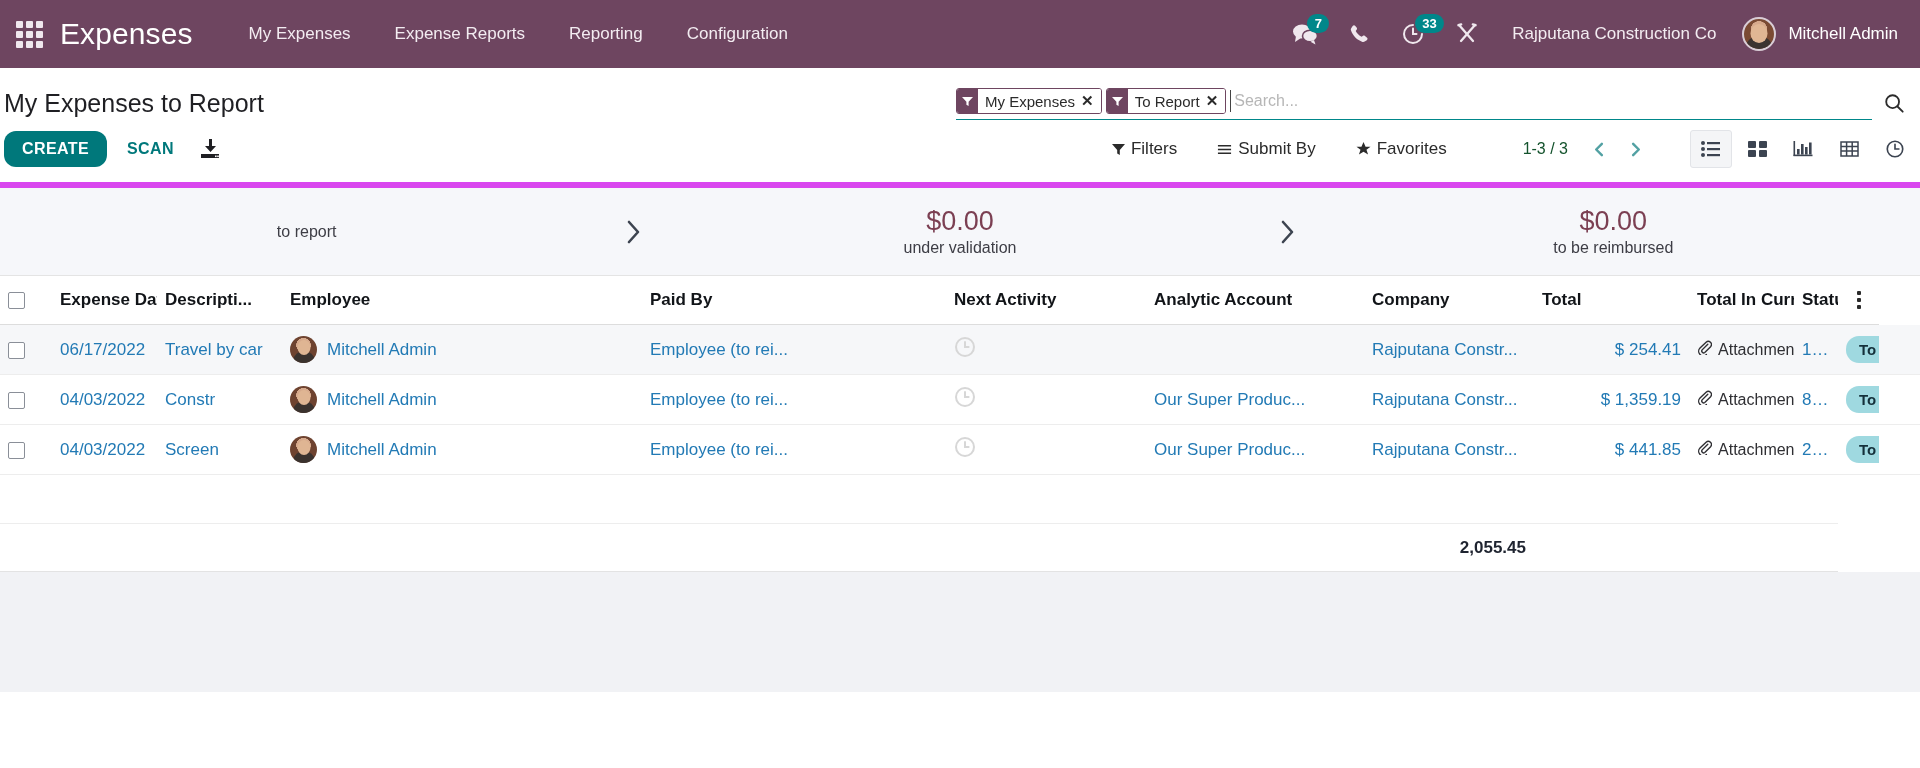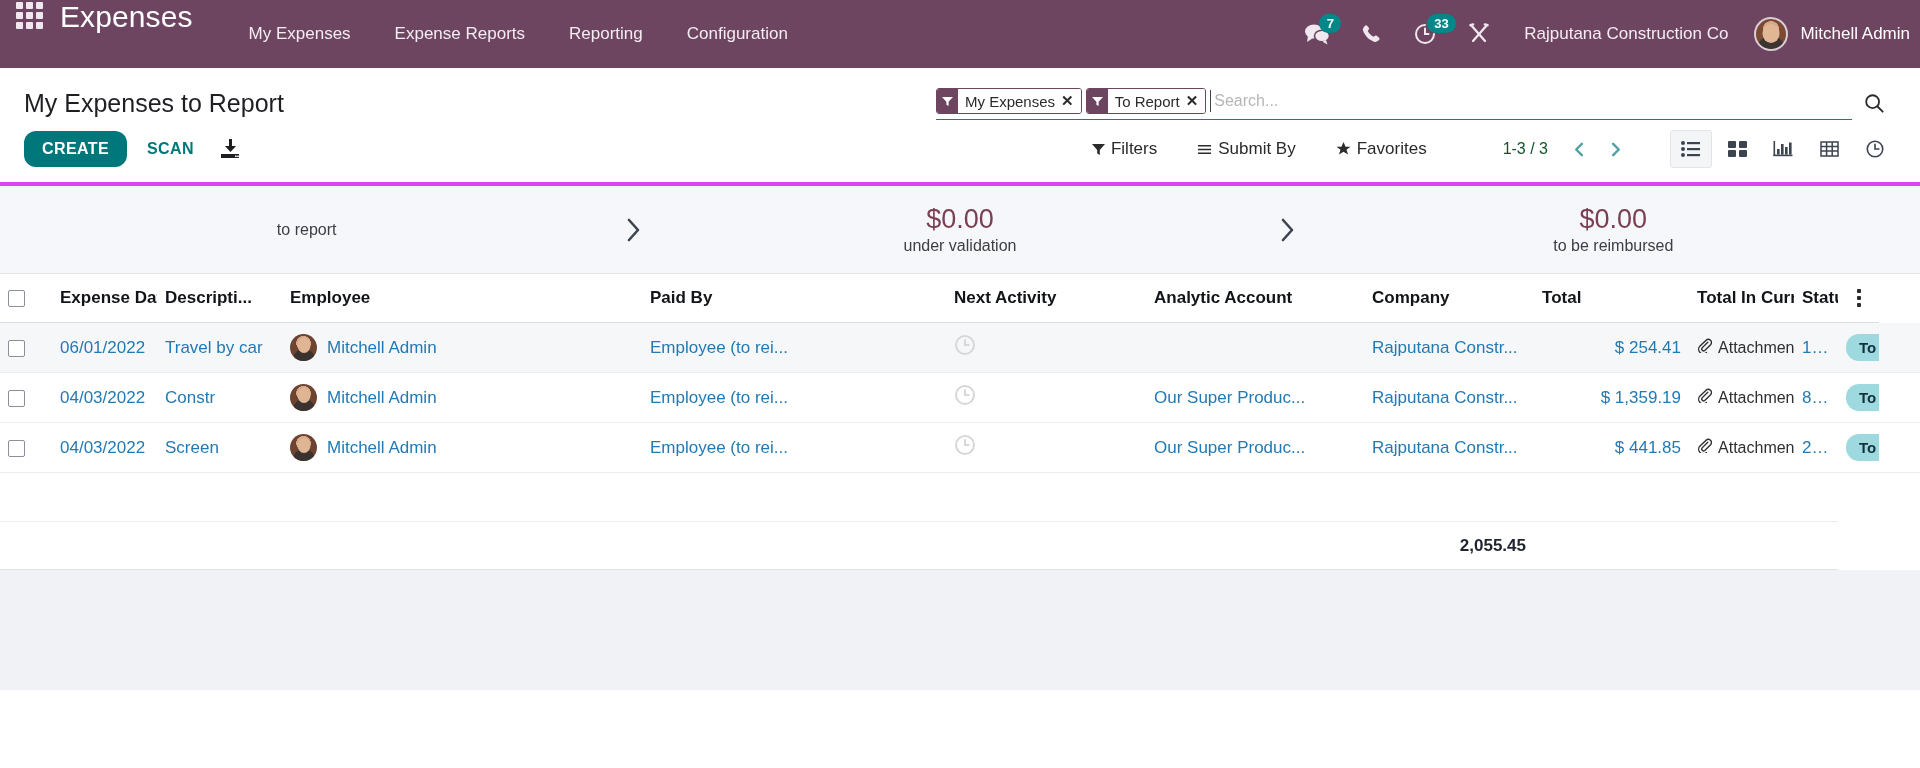--- a/index.html
+++ b/index.html
@@ -10,21 +10,22 @@
     background: #ffffff;
     overflow: hidden;
     -webkit-font-smoothing: antialiased;
   }
 
   
   .navbar {
     height: 68px;
     background: #6e4560;
     display: flex;
-    padding: 0 10px 0 14px;
+    align-items: center;
+    padding: 0 22px 0 14px;
     color: #f2eaf0;
     position: relative;
   }
   .apps-grid {
     width: 30px; height: 30px;
     display: grid;
     grid-template-columns: repeat(3, 7px);
     grid-template-rows: repeat(3, 7px);
     gap: 3px;
     margin-right: 16px;
@@ -100,22 +101,22 @@
     content:""; position:absolute; left:50%; top:16%;
     transform:translateX(-50%);
     width:17px;height:19px;border-radius:50%;
     background:#e0b694; z-index:2;
   }
   .user-name { font-size: 17px; color: #ffffff; white-space: nowrap; }
 
   
   .control-panel {
     background: #ffffff;
-    border-bottom: 4px solid #d946ef;
-    padding: 0 24px;
+    border-bottom: 6px solid #d946ef;
+    padding: 0 4px;
     position: relative;
   }
   .cp-row1 { display: flex; align-items: flex-start; padding-top: 18px; }
   .page-title {
     font-size: 25px;
     color: #1f1f23;
     font-weight: 400;
     line-height: 34px;
     white-space: nowrap;
   }
@@ -639,21 +640,21 @@
               <i></i>
               <i></i>
             </span>
         </th>
       </tr>
     </thead>
     <tbody>
 
       <tr class="data-row row-sel">
         <td><span class="cb"></span></td>
-        <td>06/01/2022</td>
+        <td>06/17/2022</td>
         <td>Travel by car</td>
         <td colspan="2">
           <span class="emp-cell">
             <span class="emp-avatar"></span>
             <span>Mitchell Admin</span>
           </span>
         </td>
         <td colspan="2">Employee (to rei...</td>
         <td>
           <span class="clock-muted">

